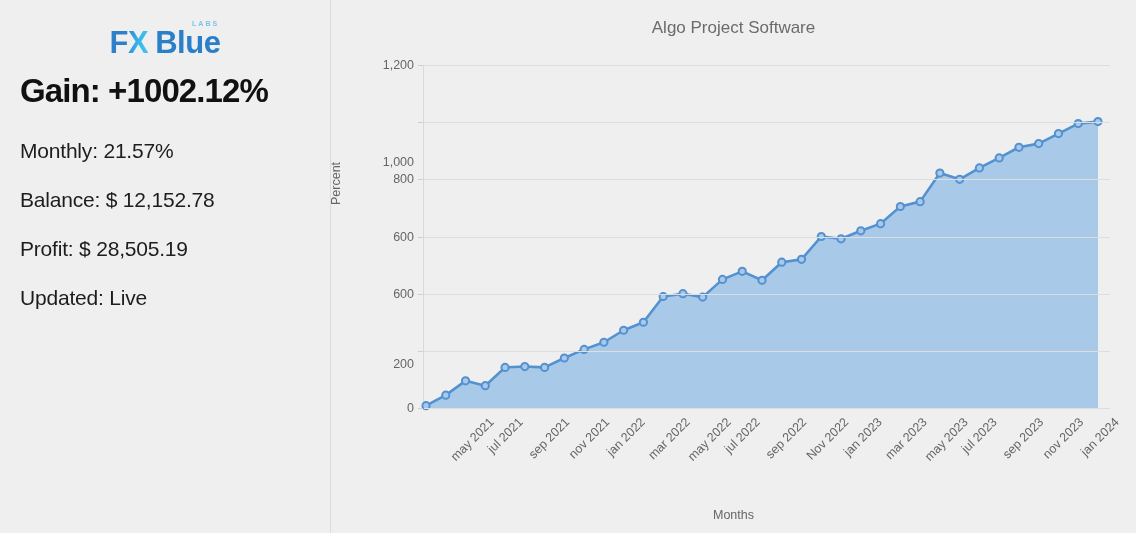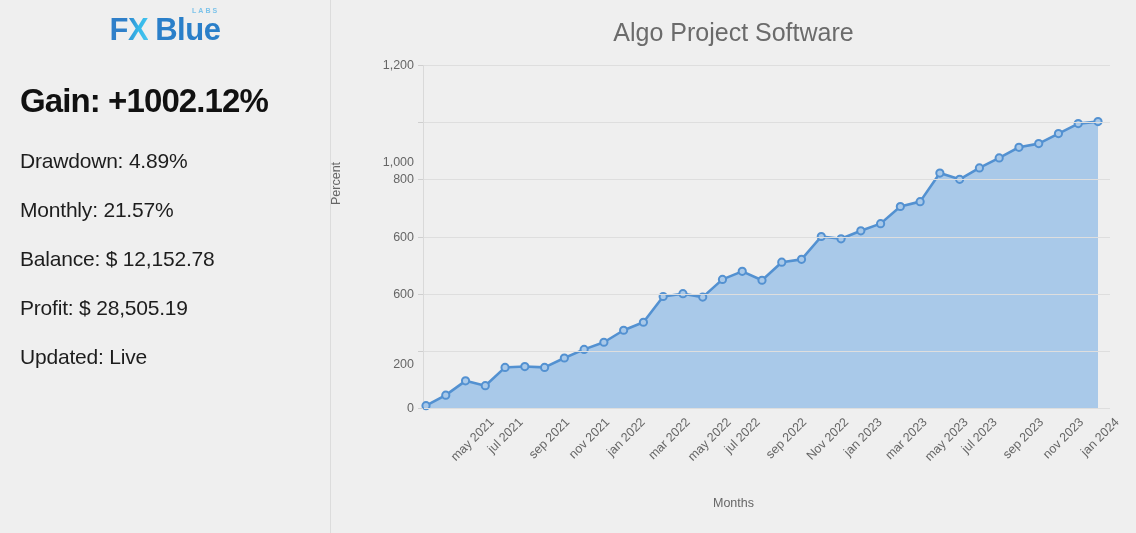--- a/index.html
+++ b/index.html
@@ -29,23 +29,23 @@
     border-right: 1px solid #dcdcdc;
     padding: 14px 20px 0 20px;
     display: flex;
     flex-direction: column;
   }
 
   .brand {
     text-align: center;
     height: 44px;
     display: flex;
-    align-items: flex-start;
+    align-items: flex-end;
     justify-content: center;
-    margin-bottom: 24px;
+    margin-bottom: 14px;
   }
 
   .logo-wrap {
     position: relative;
     display: inline-block;
     line-height: 1;
   }
 
   .logo-text {
     font-family: "Liberation Sans", sans-serif;
@@ -104,21 +104,21 @@
     height: 533px;
     background: #efefef;
   }
 
   .chart-title {
     position: absolute;
     left: 0;
     right: 0;
     top: 18px;
     text-align: center;
-    font-size: 25px;
+    font-size: 17px;
     color: #6b6b6b;
     font-weight: 400;
   }
 
   
   .plot-area {
     position: absolute;
     left: 93px;
     top: 65px;
     width: 686px;
@@ -185,21 +185,21 @@
     color: #666666;
     transform: rotate(-90deg);
     transform-origin: left top;
     white-space: nowrap;
   }
 
   .x-axis-title {
     position: absolute;
     left: 0;
     right: 0;
-    top: 496px;
+    top: 508px;
     text-align: center;
     font-size: 12.5px;
     color: #666666;
   }
 
   .xtick-label {
     position: absolute;
     top: 415px;
     font-size: 12.5px;
     color: #666666;
@@ -229,21 +229,20 @@
       <span class="logo-wrap">
         <span class="logo-text">
           <span class="logo-fx">FX</span><span class="logo-blue">Blue</span>
         </span>
         <span class="logo-labs">LABS</span>
       </span>
     </div>
 
     <div class="gain-line">Gain: +1002.12%</div>
 
-    <div class="stat-line">Drawdown: 4.89%</div>
     <div class="stat-line">Monthly: 21.57%</div>
     <div class="stat-line">Balance: $ 12,152.78</div>
     <div class="stat-line">Profit: $ 28,505.19</div>
     <div class="stat-line">Updated: Live</div>
   </div>
 
   <div class="chart-panel">
 
     <div class="chart-title">Algo Project Software</div>
 

